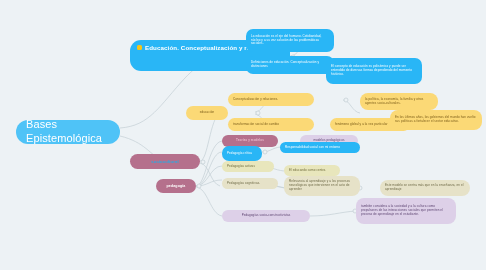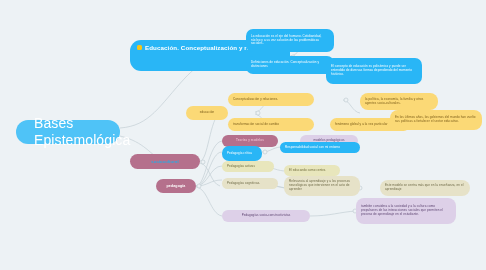--- a/index.html
+++ b/index.html
@@ -24,22 +24,22 @@
     line-height:1.25;
     letter-spacing:.1px;
   }
   .node span.lbl{display:block;}
 
   
   .root{
     background:#4fc3f7;
     color:#ffffff;
     border-radius:14px;
-    font-size:14px;
-    padding:0 18px;
+    font-size:11px;
+    padding:0 10px;
     justify-content:flex-start;
   }
   
   .topic-blue{
     background:#29b6f6;
     color:#ffffff;
     font-size:6.2px;
     font-weight:bold;
     padding:4px 7px;
     border-radius:11px;

